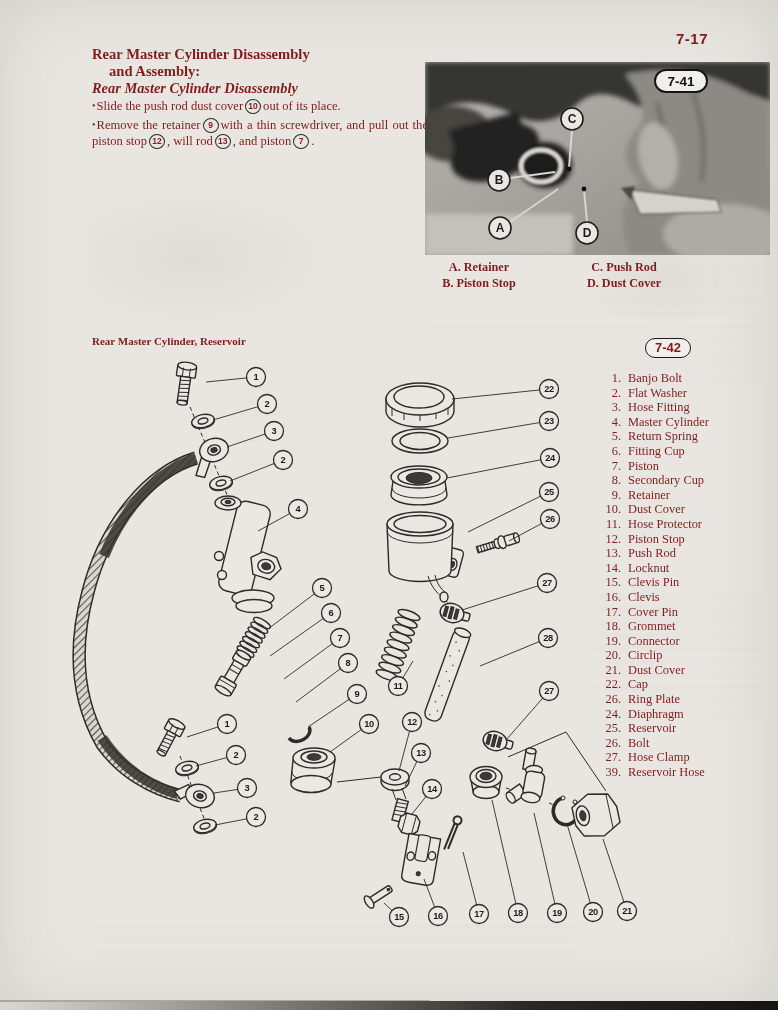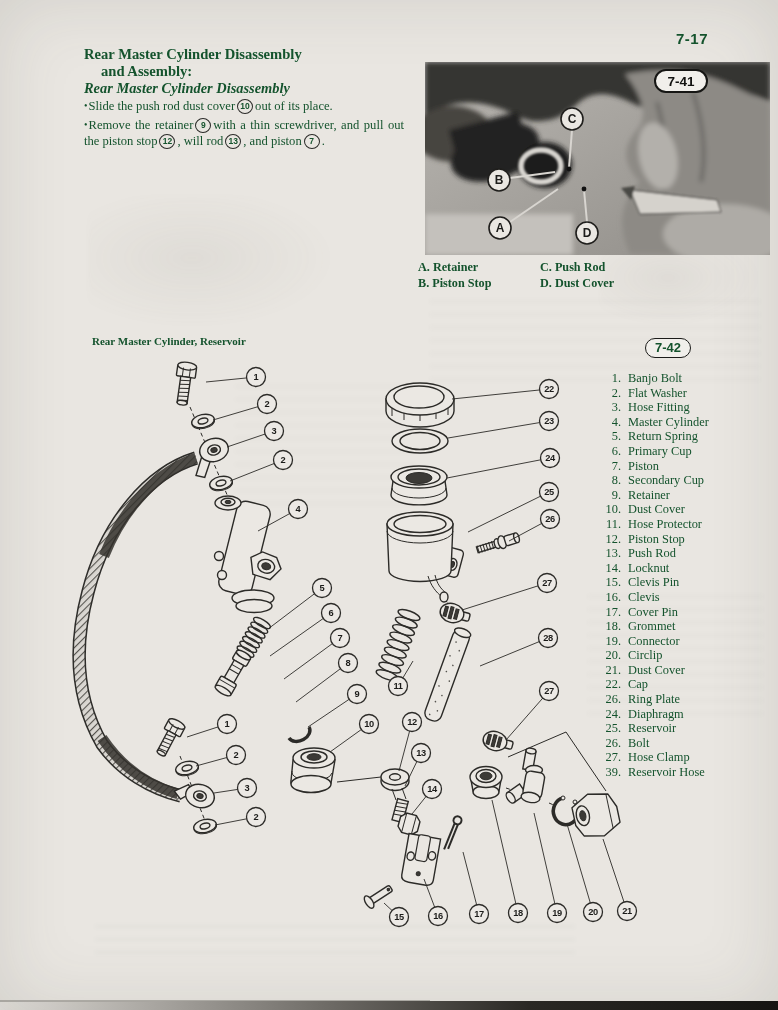--- a/index.html
+++ b/index.html
@@ -1,43 +1,43 @@
 <!DOCTYPE html>
 <html><head>
 <meta charset="utf-8">
 <style>
   html,body{margin:0;padding:0;background:#c9c6c1;}
   .page{position:relative;width:778px;height:1010px;background:#e9e6e1;overflow:hidden;
-        font-family:"Liberation Serif",serif;color:#14532d;
+        font-family:"Liberation Serif",serif;color:#7f1d1d;
         box-shadow:inset 0 0 70px rgba(70,68,62,.14);}
   
   .smudge{position:absolute;filter:blur(2px);opacity:.5;pointer-events:none;}
   .sm-lines{background:repeating-linear-gradient(rgba(100,98,92,.12) 0 3px, transparent 3px 13px);}
   .sm-blob{background:radial-gradient(ellipse at 40% 45%, rgba(110,108,100,.16), transparent 65%);}
   
   .page-number{position:absolute;left:676px;top:30px;font-family:"Liberation Sans",sans-serif;
                font-weight:700;font-size:15px;letter-spacing:.5px;}
   
-  .intro{position:absolute;left:84px;top:46px;width:336px;}
+  .intro{position:absolute;left:92px;top:46px;width:336px;}
   .intro h1{margin:0;font-size:14.6px;line-height:16.5px;font-weight:700;}
   .intro .h2-line{padding-left:17px;}
   .intro h2{margin:1px 0 0 0;font-size:14.4px;line-height:16px;font-weight:700;font-style:italic;}
-  .step{margin:2px 16px 0 0;font-size:12.6px;line-height:15.8px;text-align:justify;}
+  .step{margin:2px 0 0 0;font-size:12.6px;line-height:15.8px;text-align:justify;}
   .bullet{font-size:10px;vertical-align:1px;margin-right:1px;}
   .cnum{display:inline-block;min-width:12px;height:13px;padding:0 1px;line-height:12px;
         border:1px solid #2a2a28;border-radius:50%;font-size:8.5px;text-align:center;
         vertical-align:1px;font-family:"Liberation Sans",sans-serif;font-weight:700;margin:0 2px;}
   .caution-wrap{margin-top:5px;font-size:12.6px;line-height:15.6px;font-weight:700;}
   .caution-box{float:left;border:1.8px dashed #262624;padding:2px 8px 3px 8px;margin:1px 9px 2px 0;
                font-family:"Liberation Sans",sans-serif;font-size:13px;letter-spacing:1.5px;}
   
   .photo{position:absolute;left:425px;top:62px;width:345px;height:193px;}
   .photo svg{display:block;}
   .photo-caption{position:absolute;left:418px;top:260px;width:290px;display:grid;
-                 grid-template-columns:122px auto;row-gap:1px;font-size:12.2px;font-weight:700;line-height:14.5px;}
+                 grid-template-columns:122px auto;row-gap:1px;font-size:12.2px;font-weight:700;line-height:14.5px;text-align:center;}
   
   .diagram-title{position:absolute;left:92px;top:335px;font-size:11px;font-weight:700;}
   .fig-tag{position:absolute;left:645px;top:338px;border:1.7px solid #1c1c1a;border-radius:11px;
            padding:0 9px;height:18px;line-height:17px;background:#f1efeb;
            font-family:"Liberation Sans",sans-serif;font-weight:700;font-size:13px;text-align:right;}
   
   .parts-list{position:absolute;left:597px;top:371px;margin:0;padding:0;list-style:none;
               font-size:12.4px;line-height:14.6px;}
   .parts-list li{display:flex;}
   .pn{width:24px;text-align:right;margin-right:7px;flex:none;}
@@ -178,21 +178,21 @@
         <span class="pname">Master Cylinder</span>
       </li>
 
       <li>
         <span class="pn">5.</span>
         <span class="pname">Return Spring</span>
       </li>
 
       <li>
         <span class="pn">6.</span>
-        <span class="pname">Primary Cup</span>
+        <span class="pname">Fitting Cup</span>
       </li>
 
       <li>
         <span class="pn">7.</span>
         <span class="pname">Piston</span>
       </li>
 
       <li>
         <span class="pn">8.</span>
         <span class="pname">Secondary Cup</span>

